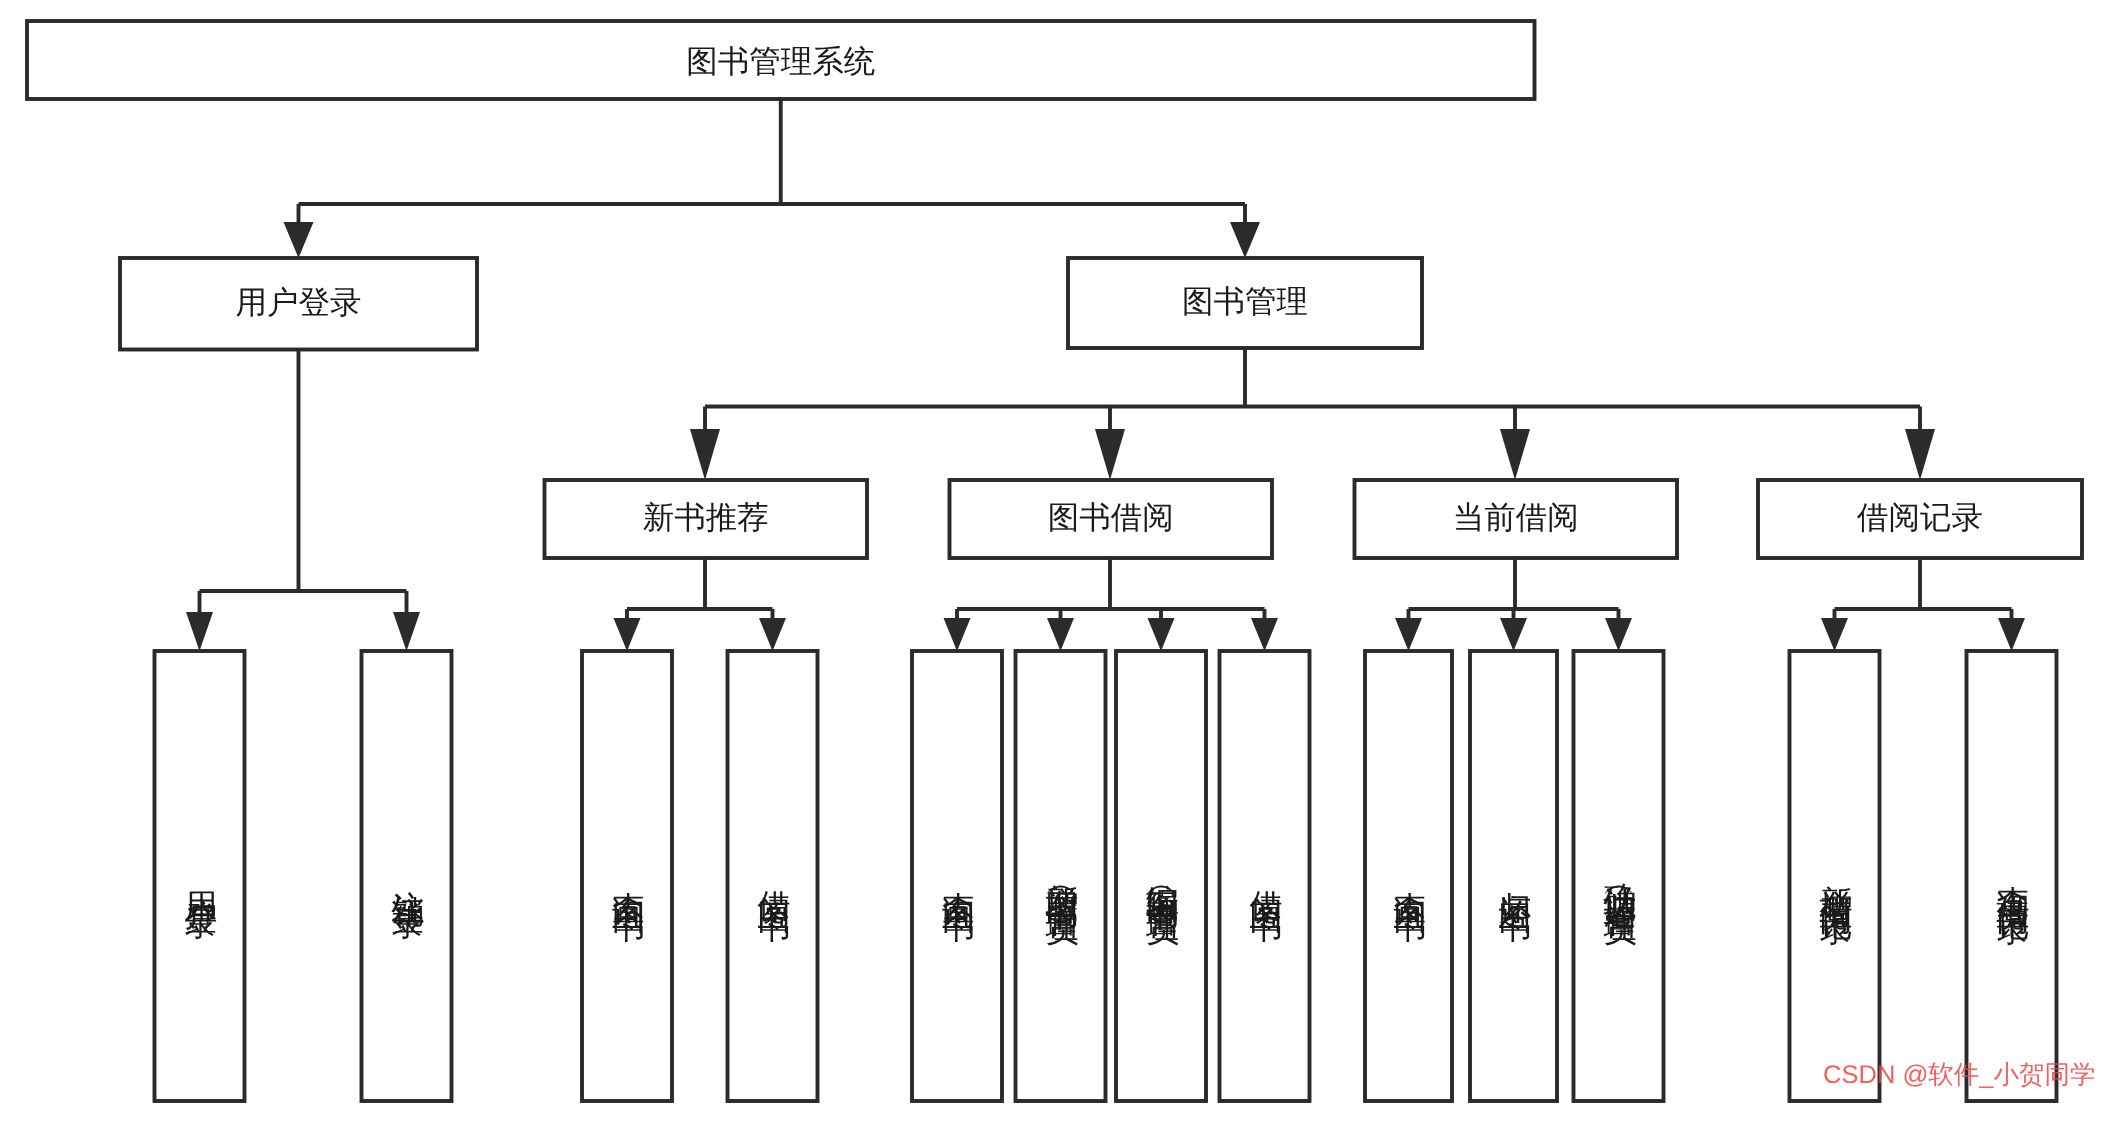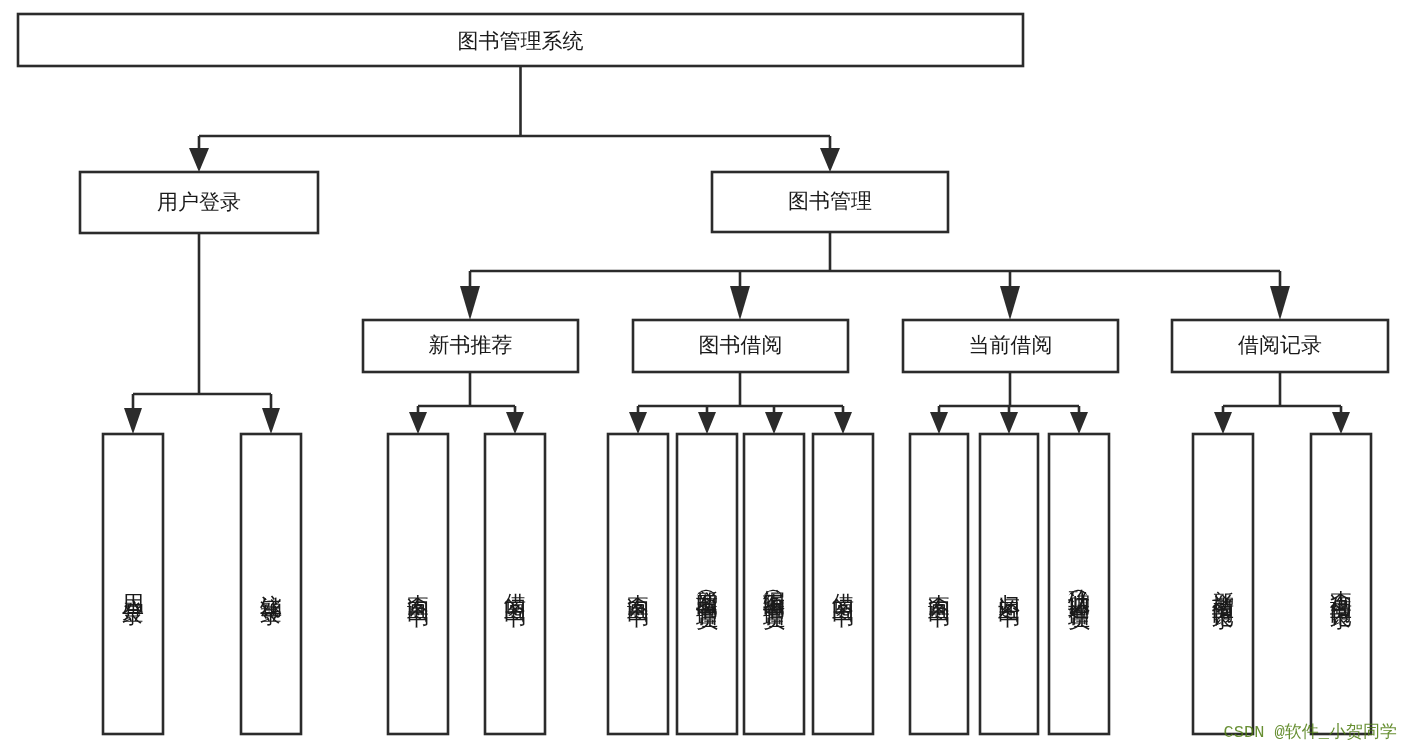--- a/index.html
+++ b/index.html
@@ -61,24 +61,24 @@
     color: #1a1a1a;
     white-space: nowrap;
     display: flex;
     align-items: center;
     justify-content: center;
     pointer-events: none;
   }
   .watermark {
     position: absolute;
     right: 8px;
-    bottom: 4px;
-    font-family: Liberation Mono, monospace;
+    bottom: 19px;
+    font-family: Liberation Sans, sans-serif;
     font-size: 17px;
-    color: #4d7c0f;
+    color: #ef4444;
     opacity: 0.85;
     white-space: nowrap;
   }
 </style>
 </head>
 <body>
 
 <div id="diagram-root">
 
   <svg id="diagram-svg" viewBox="0 0 1405 747">

